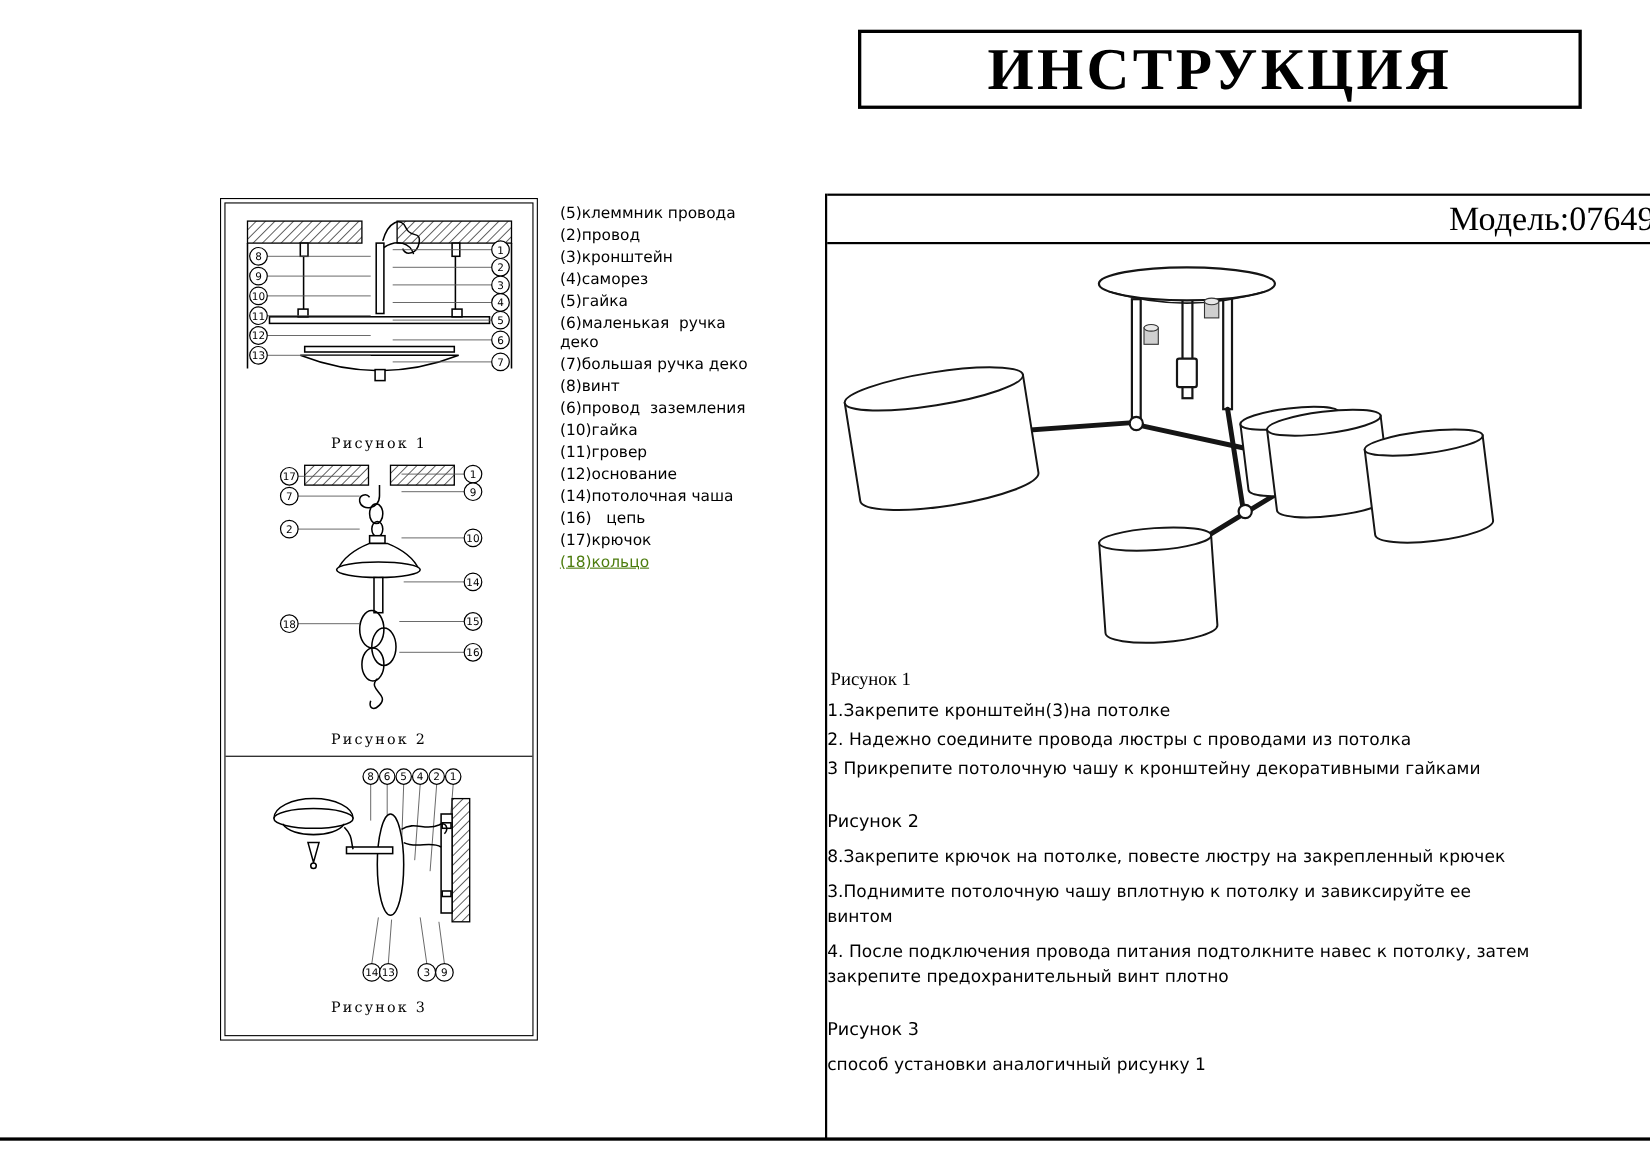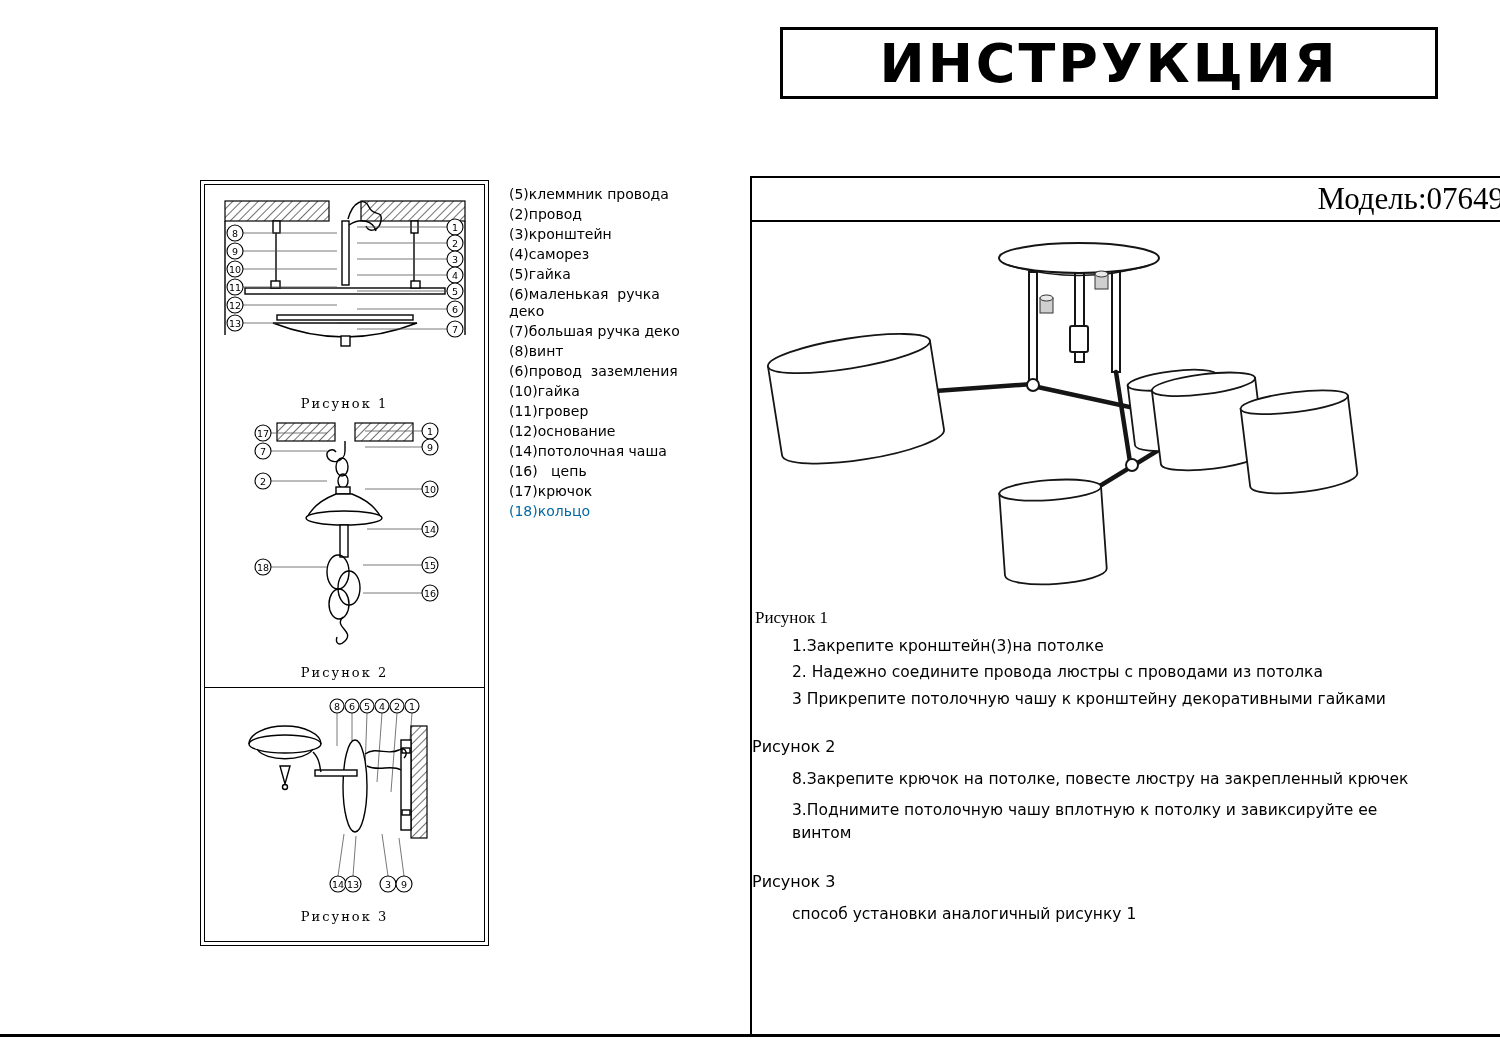--- a/index.html
+++ b/index.html
@@ -4,48 +4,48 @@
 <style>
   * { margin:0; padding:0; box-sizing:border-box; }
   body{
     position:relative; width:1500px; height:1061px; background:#fff; color:#000;
     font-family:"DejaVu Sans", sans-serif; overflow:hidden;
   }
   .abs{ position:absolute; }
 
   .title-box{ left:780px; top:27px; width:658px; height:72px; border:3px solid #000;
     display:flex; align-items:center; justify-content:center; background:#fff; }
-  .title-text{ font-size:54px; font-weight:bold; letter-spacing:3px; }
+  .title-text{ font-size:54px; font-weight:bold; letter-spacing:3px;font-family:Liberation Serif, serif; }
 
   .vdiv{ left:750px; top:176px; width:2px; height:859px; background:#000; }
   .hbottom{ left:0; top:1034px; width:1500px; height:3px; background:#000; }
 
   .model-band{ left:752px; top:176px; width:843px; height:46px;
     border-top:2px solid #000; border-bottom:2px solid #000;
     display:flex; align-items:center; justify-content:flex-end; padding-right:4px;
     font-family:"Liberation Serif","DejaVu Serif",serif; font-size:31px; }
 
   .left-panel{ left:200px; top:180px; width:289px; height:766px;
     border:1.5px solid #000; padding:3px; background:#fff; }
   .panel-inner{ border:1.5px solid #000; width:100%; height:100%;
     display:flex; flex-direction:column; align-items:center; padding-top:8px; }
   .fig-block{ display:flex; flex-direction:column; align-items:center; }
   .fig-label{ font-family:"DejaVu Serif",serif; font-size:13px; letter-spacing:2px; margin:3px 0 6px; }
   .panel-sep{ width:100%; border-top:1.5px solid #000; margin:1px 0 6px; }
 
   .parts{ left:509px; top:186px; width:212px; font-size:14px; line-height:1.28; }
   .part-item{ white-space:pre-wrap; margin-bottom:2px; }
-  .parts .part-item:last-child{ color:#0369a1; }
+  .parts .part-item:last-child{ color:#4d7c0f;text-decoration:underline; }
 
   .chandelier{ left:756px; top:228px; }
 
   .instructions{ left:752px; top:608px; width:706px; }
   .cap-serif{ font-family:"Liberation Serif","DejaVu Serif",serif; font-size:17px; margin:0 0 7px 3px; }
   .cap2{ font-size:16px; margin:26px 0 12px 0; }
-  .step{ font-size:15.5px; line-height:1.5; white-space:pre-wrap;margin-left:40px; }
+  .step{ font-size:15.5px; line-height:1.5; white-space:pre-wrap; }
   .steps-tight .step{ margin-bottom:3px; }
   .steps-spaced .step{ margin-bottom:8px; }
 
   svg .cc{ fill:#fff; stroke:#000; stroke-width:1.1; }
   svg .co{ font-family:"DejaVu Sans",sans-serif; font-size:9.5px; fill:#000; }
   svg .ln{ fill:none; stroke:#000; stroke-width:1.4; }
   svg .stf{ fill:#fff; stroke:#000; stroke-width:1.4; }
   svg .hatb{ stroke:#000; stroke-width:1.2; }
   svg .ld{ stroke:#555; stroke-width:0.8; }
   svg .rod{ stroke:#151515; stroke-width:4.5; stroke-linecap:round; }
@@ -326,19 +326,21 @@
   <div class="step">1.Закрепите кронштейн(3)на потолке</div>
       <div class="step">2. Надежно соедините провода люстры с проводами из потолка</div>
       <div class="step">3 Прикрепите потолочную чашу к кронштейну декоративными гайками</div>
     </div>
   <div class="cap cap2">Рисунок 2</div>
   <div class="steps steps-spaced">
 
   <div class="step">8.Закрепите крючок на потолке, повесте люстру на закрепленный крючек</div>
       <div class="step">3.Поднимите потолочную чашу вплотную к потолку и завиксируйте ее
 винтом</div>
+      <div class="step">4. После подключения провода питания подтолкните навес к потолку, затем
+закрепите предохранительный винт плотно</div>
     </div>
   <div class="cap cap2">Рисунок 3</div>
   <div class="steps">
 
   <div class="step">способ установки аналогичный рисунку 1</div>
     </div>
 </div>
 
 </body></html>

